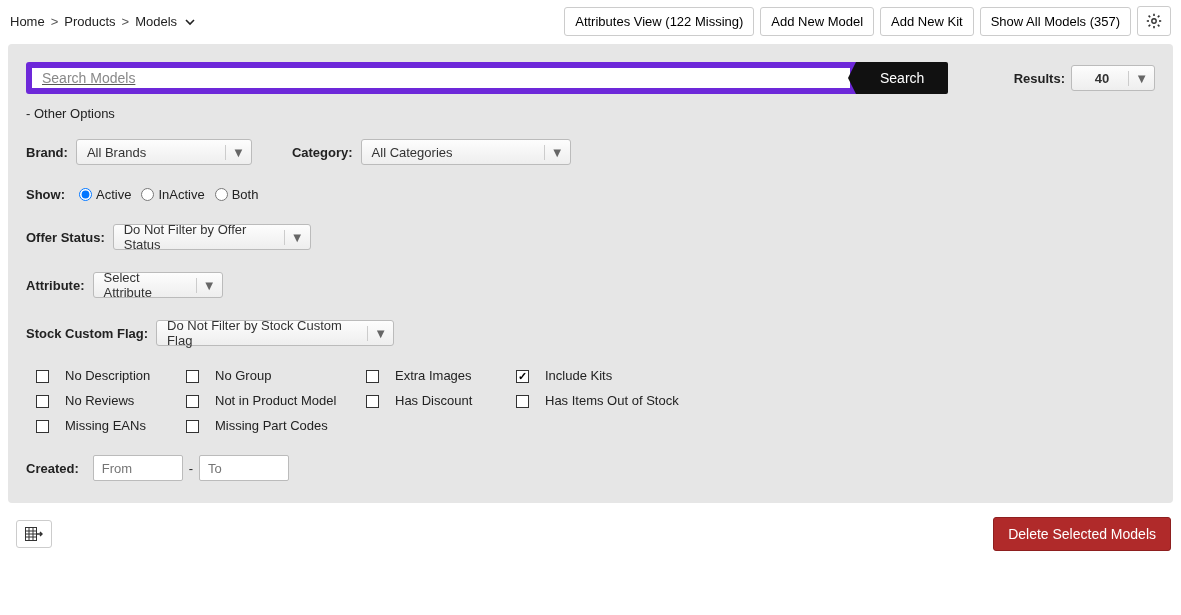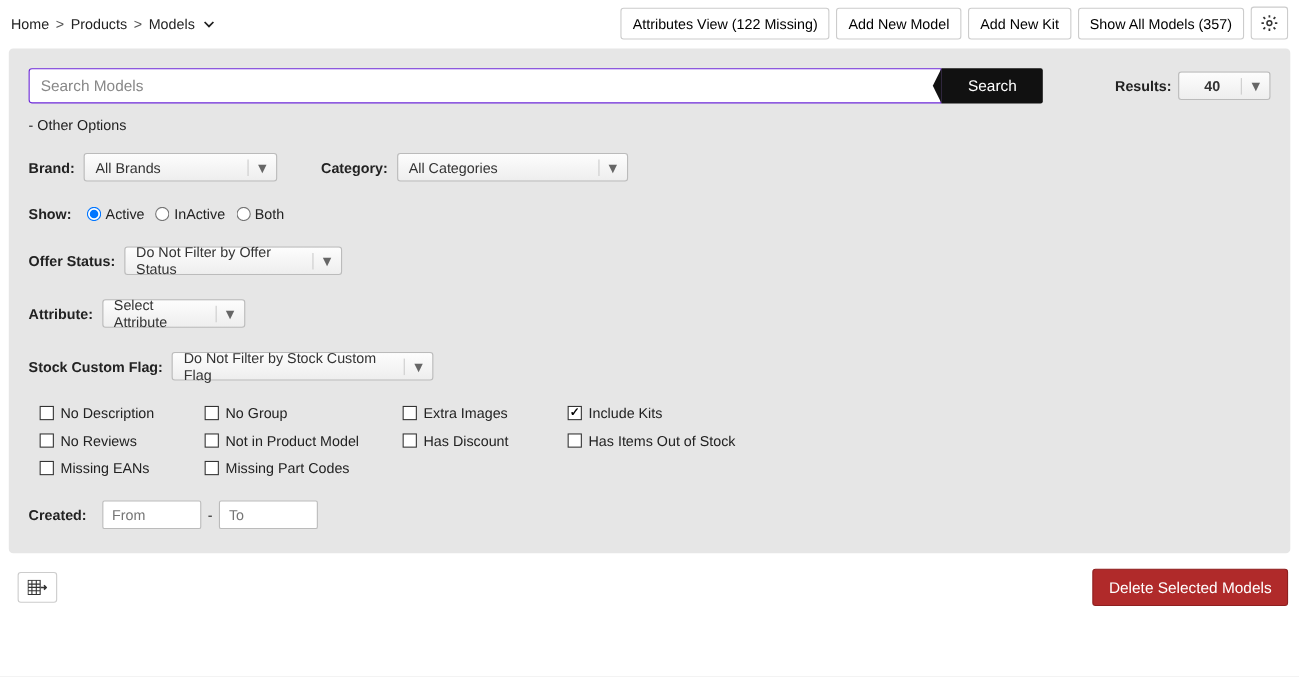--- a/index.html
+++ b/index.html
@@ -43,26 +43,27 @@
     margin: 0 8px;
     padding: 18px 18px 22px 18px;
   }
   .search-row {
     display: flex;
     align-items: center;
   }
   .search-input {
     flex: 0 0 830px;
     height: 32px;
-    border: 1px solid #6d28d9;
+    border: 6px solid #6d28d9;
     border-radius: 3px 0 0 3px;
     padding: 0 10px;
     font-size: 14px;
     color: #555;
     background: #fff;
+    text-decoration: underline;
   }
   .search-input::placeholder { color: #888; }
   .search-btn {
     height: 32px;
     background: #111;
     color: #fff;
     border: none;
     padding: 0 24px;
     font-size: 14px;
     cursor: pointer;
@@ -120,22 +121,22 @@
   input[type=radio], input[type=checkbox] { margin: 0; }
   .check-grid {
     display: grid;
     grid-template-columns: 140px 170px 140px 200px;
     row-gap: 10px;
     column-gap: 10px;
     margin: 0 0 22px 10px;
   }
   .check-item {
     display: inline-flex;
-    align-items: center;
-    gap: 6px;
+    align-items: flex-end;
+    gap: 16px;
     white-space: nowrap;
   }
   .cb {
     width: 13px; height: 13px;
     border: 1.5px solid #333;
     display: inline-flex;
     align-items: center;
     justify-content: center;
     font-size: 11px;
     line-height: 1;

